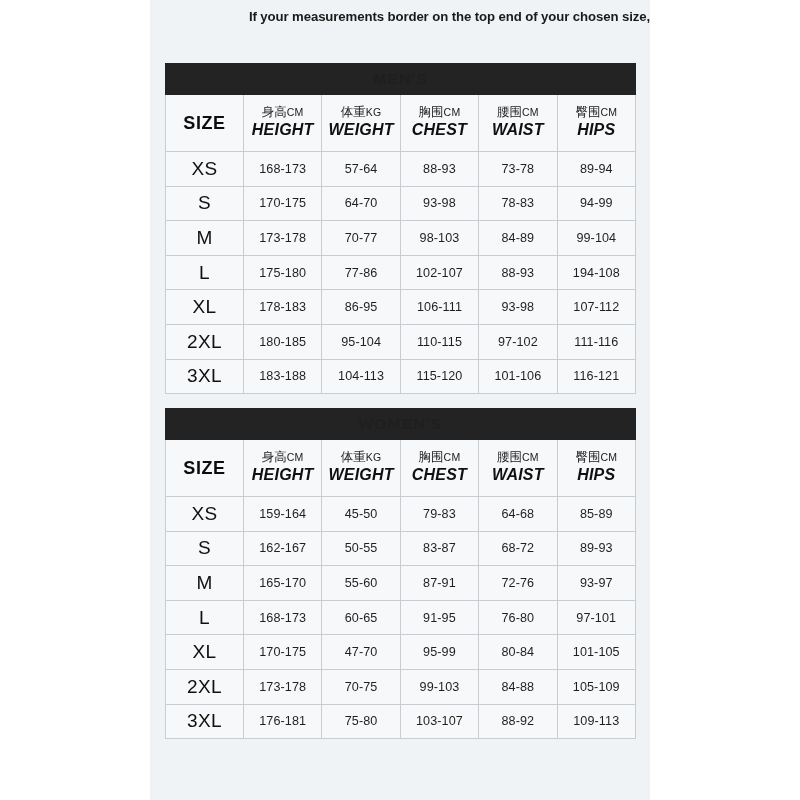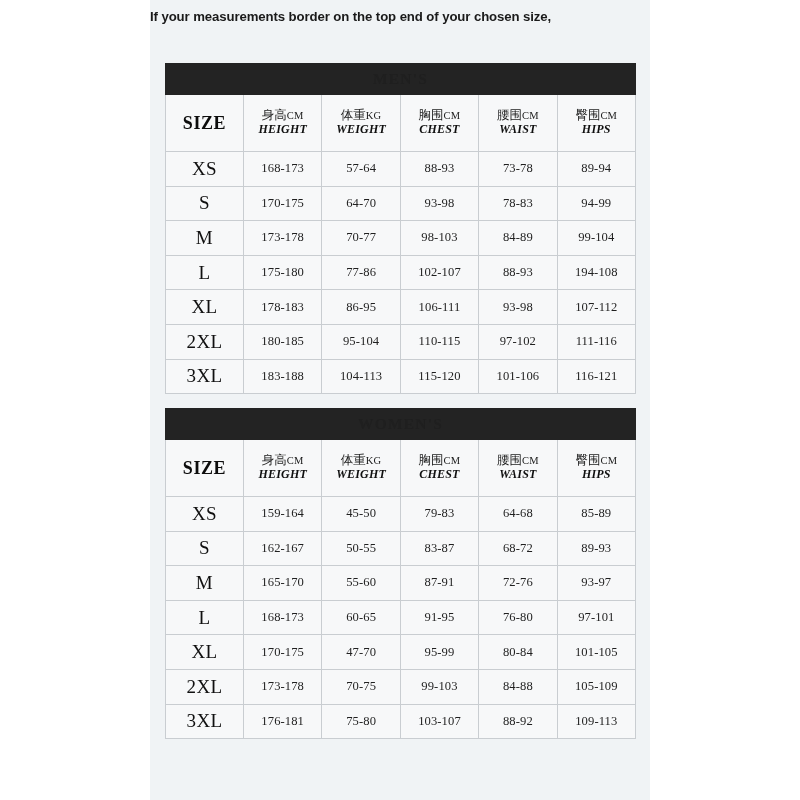--- a/index.html
+++ b/index.html
@@ -26,41 +26,40 @@
     top: 0;
     width: 500px;
     height: 800px;
     background: #f0f3f5;
   }
   #intro {
     position: absolute;
     left: 150px;
     top: 8px;
     width: 500px;
-    text-align: left;
+    text-align: right;
     font-size: 13.2px;
     font-weight: bold;
     line-height: 1.35;
     color: #1a1a1a;
     letter-spacing: -0.1px;
   }
   .table-wrap {
     position: absolute;
     left: 165px;
     width: 470px;
   }
   #men-table   { top: 63px; }
   #women-table { top: 408px; }
 
   table.size-table {
     width: 470px;
     border-collapse: collapse;
     table-layout: fixed;
     background: #e5e5e5;
-    font-family: Liberation Serif, serif;
   }
   table.size-table td,
   table.size-table th {
     border: 1px solid #c9cdd1;
     background: #f7f8f9;
     text-align: center;
     vertical-align: middle;
     color: #1f1f1f;
     padding: 0;
   }
@@ -84,21 +83,21 @@
     color: #202020;
     line-height: 1.15;
   }
   .col-head .cn .unit {
     font-size: 10.5px;
     letter-spacing: 0.2px;
     text-align: right;
   }
   .col-head .en {
     display: block;
-    font-size: 12px;
+    font-size: 16px;
     font-weight: bold;
     font-style: italic;
     color: #101010;
     line-height: 1.3;
     letter-spacing: 0.2px;
   }
   .col-head td.size-head {
     font-size: 18px;
     font-weight: bold;
     font-style: normal;

